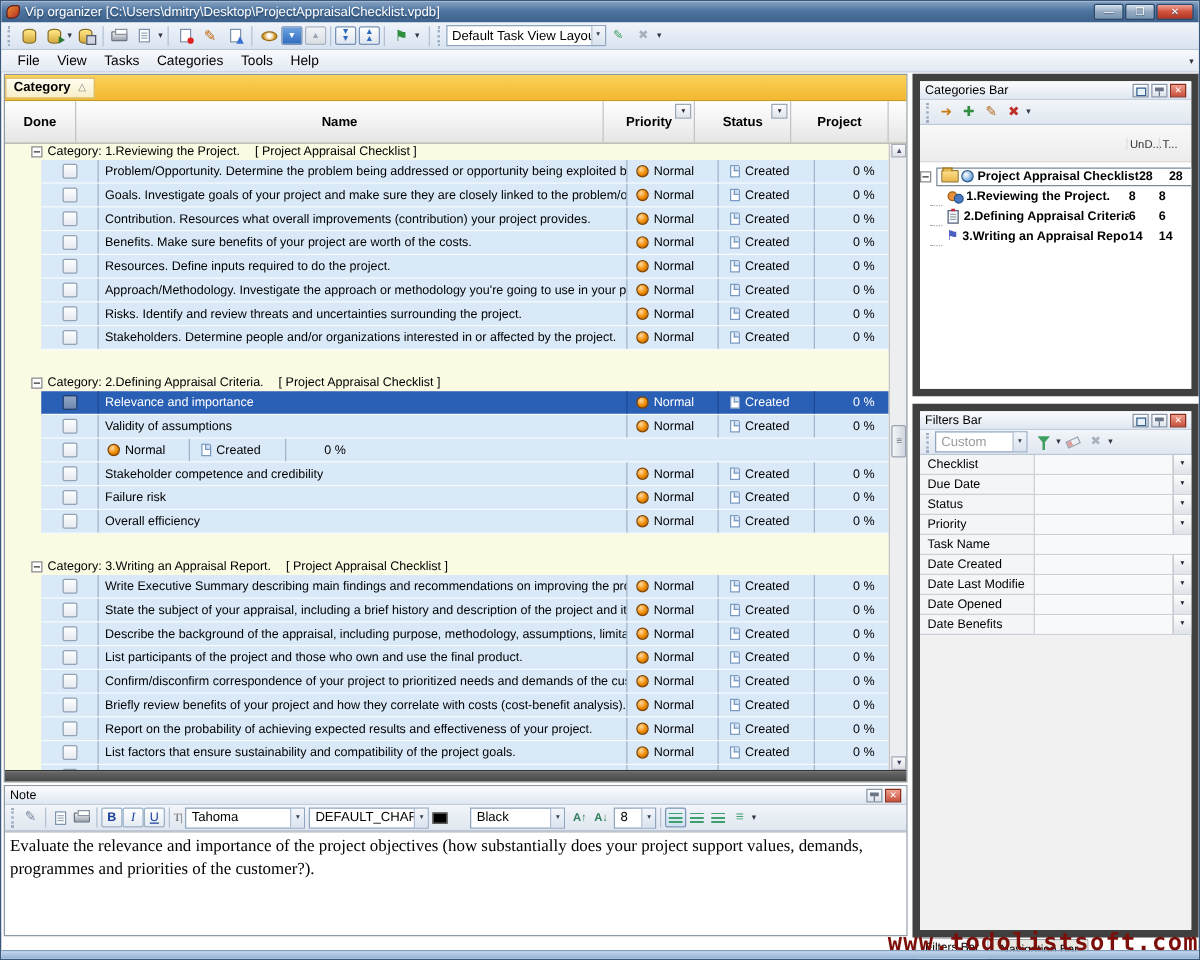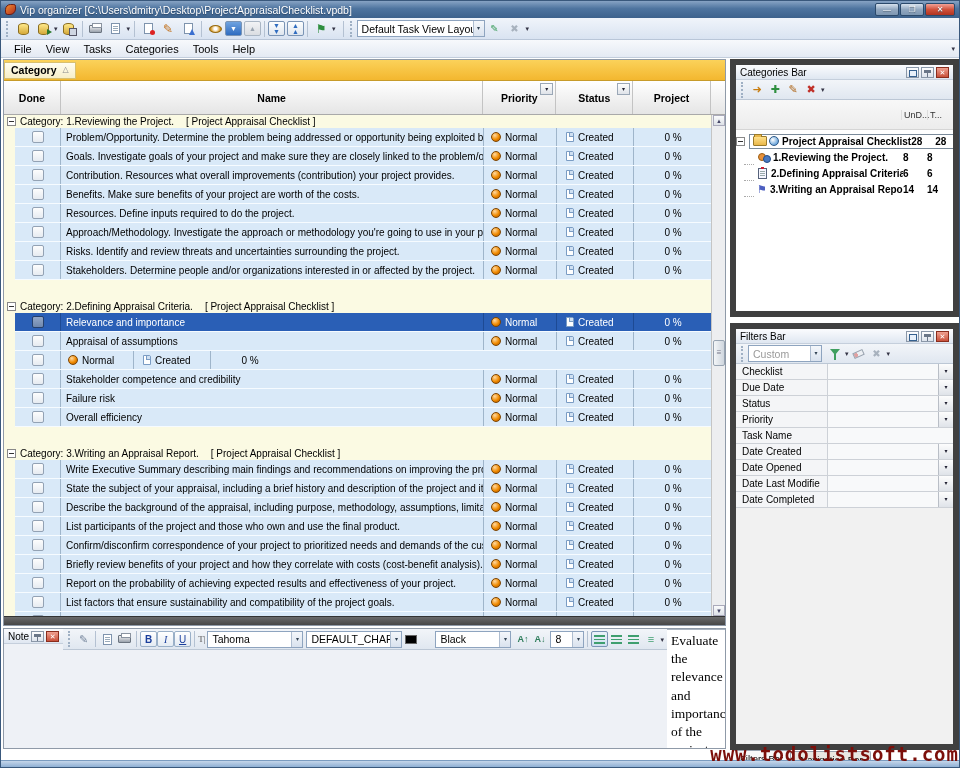--- a/index.html
+++ b/index.html
@@ -55,21 +55,21 @@
   
   .grid { width:723px; height:567px; border:1px solid #8f9aa8; background:#fbfae3; display:flex; flex-direction:column; }
   .group-band { height:21px; background:linear-gradient(#fbd25a,#f3b72f); display:flex; align-items:center; padding-left:0; border-bottom:1px solid #c79b2a; flex:none; }
   .group-chip { background:linear-gradient(#fffdf0,#f7eec8); border:1px solid #d8c070; padding:1px 6px 2px; font-weight:bold; font-size:10.5px; display:flex; align-items:center; gap:6px; }
   .sort-ico { color:#8a8a8a; font-size:8px; }
   .col-header { height:34px; display:flex; background:linear-gradient(#ffffff,#e5e5e5); border-bottom:1px solid #a9a9a9; font-weight:bold; font-size:10.5px; flex:none; }
   .hcell { border-right:1px solid #c3c3c3; display:flex; align-items:center; justify-content:center; position:relative; }
   .hc-done{width:57px;} .hc-name{width:423px;} .hc-pri{width:73px;} .hc-status{width:77px;} .hc-comp{width:78px;}
   .hc-sb {width:14px; border-right:none;}
   .hdd { position:absolute; right:2px; top:2px; width:13px; height:12px; border:1px solid #9aa7b6; background:linear-gradient(#fdfdfd,#dfe3e9); font-size:6px; line-height:11px; text-align:center; font-weight:normal; color:#223; }
-  .grid-mid { flex:1; display:flex; overflow:hidden; }
+  .grid-mid { flex:1; display:flex; overflow:hidden;padding-left:18px; }
   .grid-body { width:709px; overflow:hidden; }
   .vscroll { width:14px; background:#edeef0; border-left:1px solid #c5c5c5; position:relative; }
   .vs-arrow { position:absolute; left:1px; width:12px; height:11px; background:linear-gradient(#fafbfc,#dde1e7); border:1px solid #aab; color:#446; font-size:6px; text-align:center; line-height:10px; }
   .vs-thumb { position:absolute; left:1px; top:45%; width:12px; height:26px; background:linear-gradient(90deg,#f4f6f8,#cfd6de); border:1px solid #98a4b2; border-radius:2px; }
   .vs-thumb::after { content:"≡"; display:block; text-align:center; color:#778; font-size:8px; line-height:24px; }
   .cat-row { height:13px; display:flex; align-items:center; background:#fbfae3; padding-left:3px; font-size:10px; flex:none; }
   .expander { width:9px; height:9px; border:1px solid #888; background:#fff; position:relative; margin-right:4px; flex:none; }
   .expander::before { content:""; position:absolute; left:1px; right:1px; top:3px; height:1px; background:#333; }
   .cat-text { white-space:nowrap; }
   .cat-suffix { margin-left:12px; white-space:nowrap; }
@@ -86,21 +86,21 @@
   .st-page { width:8px; height:10px; background:#fff; border:1px solid #7a9cc4; border-top-right-radius:2px; position:relative; flex:none; }
   .st-page::before { content:""; position:absolute; right:0; top:0; width:3px; height:3px; background:#cfe0f2; border-left:1px solid #7a9cc4; border-bottom:1px solid #7a9cc4; }
   .task-row.sel { background:#2a5fb6; color:#fff; }
   .task-row.sel .cell { border-right-color:#1d4a94; }
   .task-row.sel .checkbox { background:linear-gradient(#93a8c8,#6e87ad); border-color:#26406b; }
   .count-row { height:14px; background:#fbfae3; display:flex; align-items:center; flex:none; border-top:1px solid #c9c9b8; }
   .count-box { margin-left:57px; width:423px; height:13px; background:#e3e7ea; border:1px solid #b9bec4; font-weight:bold; padding:0 4px; line-height:11px; }
   .h-scroll { height:9px; background:linear-gradient(#6a6a6a,#474747); border-top:1px solid #333; flex:none; }
 
   
-  .note-panel { width:723px; height:121px; margin-top:2px; border:1px solid #8f9aa8; background:#eef1f6; display:flex; flex-direction:row; }
+  .note-panel { width:723px; height:121px; margin-top:2px; border:1px solid #8f9aa8; background:#eef1f6; display:flex; flex-direction:column; }
   .panel-title { height:15px; background:linear-gradient(#fbfcfe,#dfe7f1); border-bottom:1px solid #c5cfdc; display:flex; align-items:center; padding:0 4px; font-size:10px; flex:none; }
   .panel-title .pt-label { flex:1; }
   .p-btn { width:13px; height:11px; margin-left:2px; border:1px solid #8a97a8; background:linear-gradient(#fdfdfe,#dde3ec); position:relative; flex:none; }
   .p-btn.close { background:linear-gradient(#ef9f8f,#c8503a); border-color:#8a2d1d; color:#fff; font-size:7px; line-height:9px; text-align:center; }
   .ic-restore::before { content:""; position:absolute; left:2px; top:2px; width:6px; height:5px; border:1px solid #35608f; background:#e8f0fa; }
   .ic-pin::before { content:""; position:absolute; left:2px; top:2px; width:7px; height:3px; background:#6a7688; }
   .ic-pin::after { content:""; position:absolute; left:5px; top:5px; width:1px; height:4px; background:#6a7688; }
   .note-toolbar { height:21px; background:linear-gradient(#f2f5f9,#e0e7f0); border-bottom:1px solid #bcc7d5; display:flex; align-items:center; padding:0 2px; flex:none; }
   .fmt-btn { min-width:17px; height:16px; border:1px solid transparent; display:flex; align-items:center; justify-content:center; font-size:10px; }
   .fmt-btn.framed { border-color:#9ab0c8; background:linear-gradient(#fff,#e4ebf3); border-radius:2px; }
@@ -426,21 +426,21 @@
                 <div class="cell c-status">
                   <span class="st-page"></span>
                   <span>Created</span>
                 </div>
                 <div class="cell c-comp">0 %</div>
               </div>
               <div class="task-row">
                 <div class="cell c-done">
                   <span class="checkbox"></span>
                 </div>
-                <div class="cell c-name">Appraisal of assumptions</div>
+                <div class="cell c-name">Validity of assumptions</div>
                 <div class="cell c-pri">
                   <span class="orb"></span>
                   <span>Normal</span>
                 </div>
                 <div class="cell c-status">
                   <span class="st-page"></span>
                   <span>Created</span>
                 </div>
                 <div class="cell c-comp">0 %</div>
               </div>
@@ -826,31 +826,31 @@
             <div class="filter-row">
               <span class="f-label">Task Name</span>
               <span class="f-value"></span>
             </div>
             <div class="filter-row">
               <span class="f-label">Date Created</span>
               <span class="f-value"></span>
               <span class="f-dd">▾</span>
             </div>
             <div class="filter-row">
+              <span class="f-label">Date Last Modifie</span>
+              <span class="f-value"></span>
+              <span class="f-dd">▾</span>
+            </div>
+            <div class="filter-row">
               <span class="f-label">Date Opened</span>
               <span class="f-value"></span>
               <span class="f-dd">▾</span>
             </div>
             <div class="filter-row">
-              <span class="f-label">Date Last Modifie</span>
-              <span class="f-value"></span>
-              <span class="f-dd">▾</span>
-            </div>
-            <div class="filter-row">
-              <span class="f-label">Date Completed</span>
+              <span class="f-label">Date Benefits</span>
               <span class="f-value"></span>
               <span class="f-dd">▾</span>
             </div>
           </div>
         <div class="filter-fill"></div>
       </div>
 
       <div class="bar-tabs">
           <span class="bar-tab active">Filters Bar</span>
           <span class="bar-tab">Navigation Bar</span>

